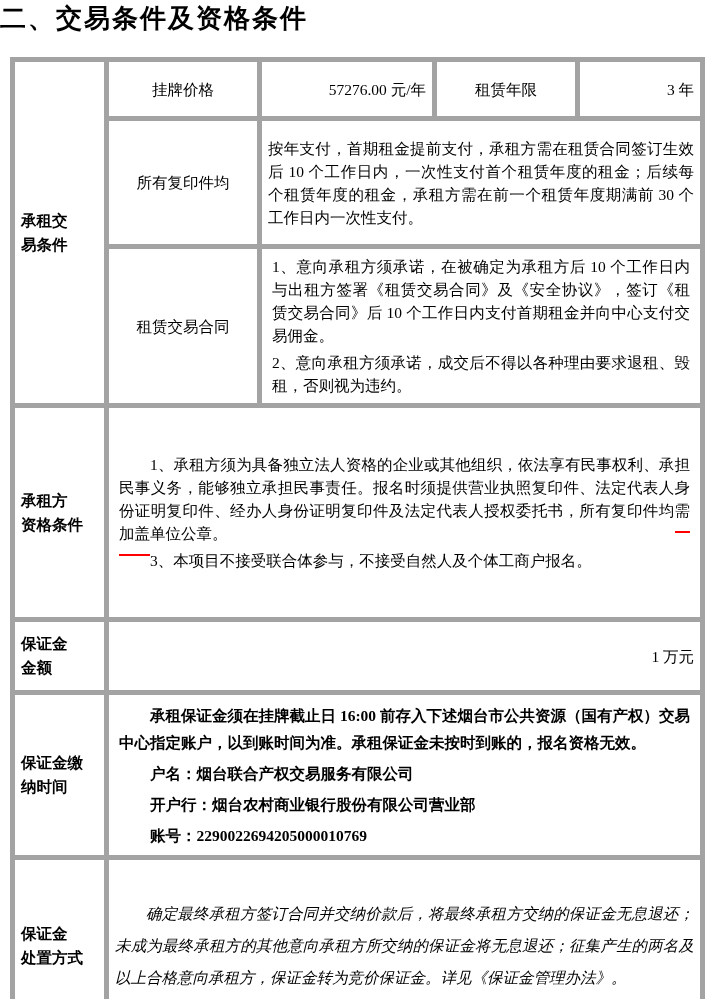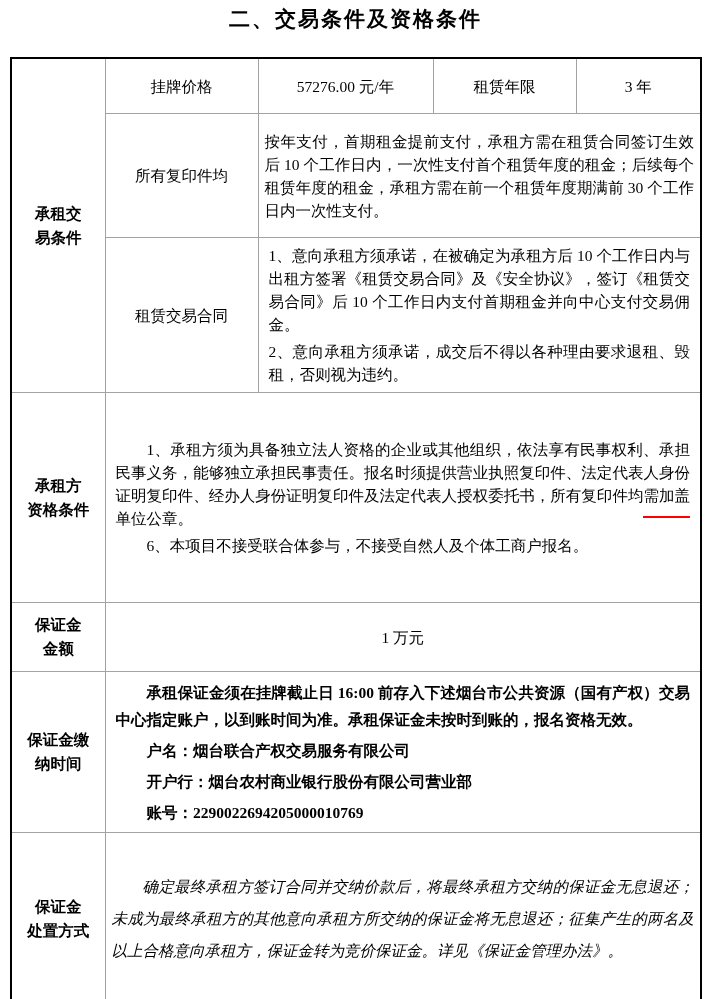--- a/index.html
+++ b/index.html
@@ -14,62 +14,62 @@
     color: #000000;
     overflow: hidden;
   }
   .page {
     position: relative;
     width: 711px;
     height: 999px;
   }
   .title {
     margin: 6px 0 0 0;
-    font-size: 21px;
+    font-size: 26px;
     font-weight: bold;
-    text-align: center;
+    text-align: left;
     letter-spacing: 2px;
     line-height: 26px;
   }
   table.tbl {
     margin: 25px 0 0 10px;
     width: 690px;
     border-collapse: collapse;
     table-layout: fixed;
     border: 2px solid #000000;
   }
   table.tbl td {
-    border: 1px solid #a3a3a3;
+    border: 5px solid #a3a3a3;
     vertical-align: middle;
     font-size: 15.5px;
     padding: 2px 6px;
     word-break: break-all;
   }
   
   tr.r1 td { height: 50px; }
   tr.r2 td { height: 119px; }
   tr.r3 td { height: 142px; }
   tr.r4 td { height: 205px; }
   tr.r5 td { height: 64px; }
   tr.r6 td { height: 156px; }
   tr.r7 td { height: 168px; }
 
   td.hdr {
     font-weight: bold;
-    text-align: center;
+    text-align: left;
     font-size: 16px;
     line-height: 24px;
     padding: 2px 2px;
   }
   td.lbl {
     text-align: center;
     line-height: 23px;
   }
   td.val {
-    text-align: center;
+    text-align: right;
     line-height: 23px;
   }
   td.txt {
     text-align: justify;
     line-height: 23px;
   }
   td.txt p { margin: 4px; }
   .ind p, td.ind { text-indent: 2em; }
   td.lh27, td.lh27 p { line-height: 27px; font-weight: bold; }
   td.lh44 { line-height: 32px; font-style: italic; }
@@ -119,21 +119,21 @@
       </td>
     </tr>
 
     <tr class="r4">
       <td class="hdr">
         <div>承租方</div>
         <div>资格条件</div>
       </td>
       <td class="txt ind" colspan="4">
         <p><span>1、承租方须为具备独立法人资格的企业或其他组织，依法享有民事权利、承担民事义务，能够独立承担民事责任。报名时须提供营业执照复印件、法定代表人身份证明复印件、经办人身份证明复印件及法定代表人授权委托书，所有复印件均</span><span class="mark">需加盖</span><span>单位公章。</span></p>
-        <p>6、本项目不接受联合体参与，不接受自然人及个体工商户报名。</p>
+        <p>3、本项目不接受联合体参与，不接受自然人及个体工商户报名。</p>
       </td>
     </tr>
 
     <tr class="r5">
       <td class="hdr">
         <div>保证金</div>
         <div>金额</div>
       </td>
       <td class="val" colspan="4">1 万元</td>
     </tr>

